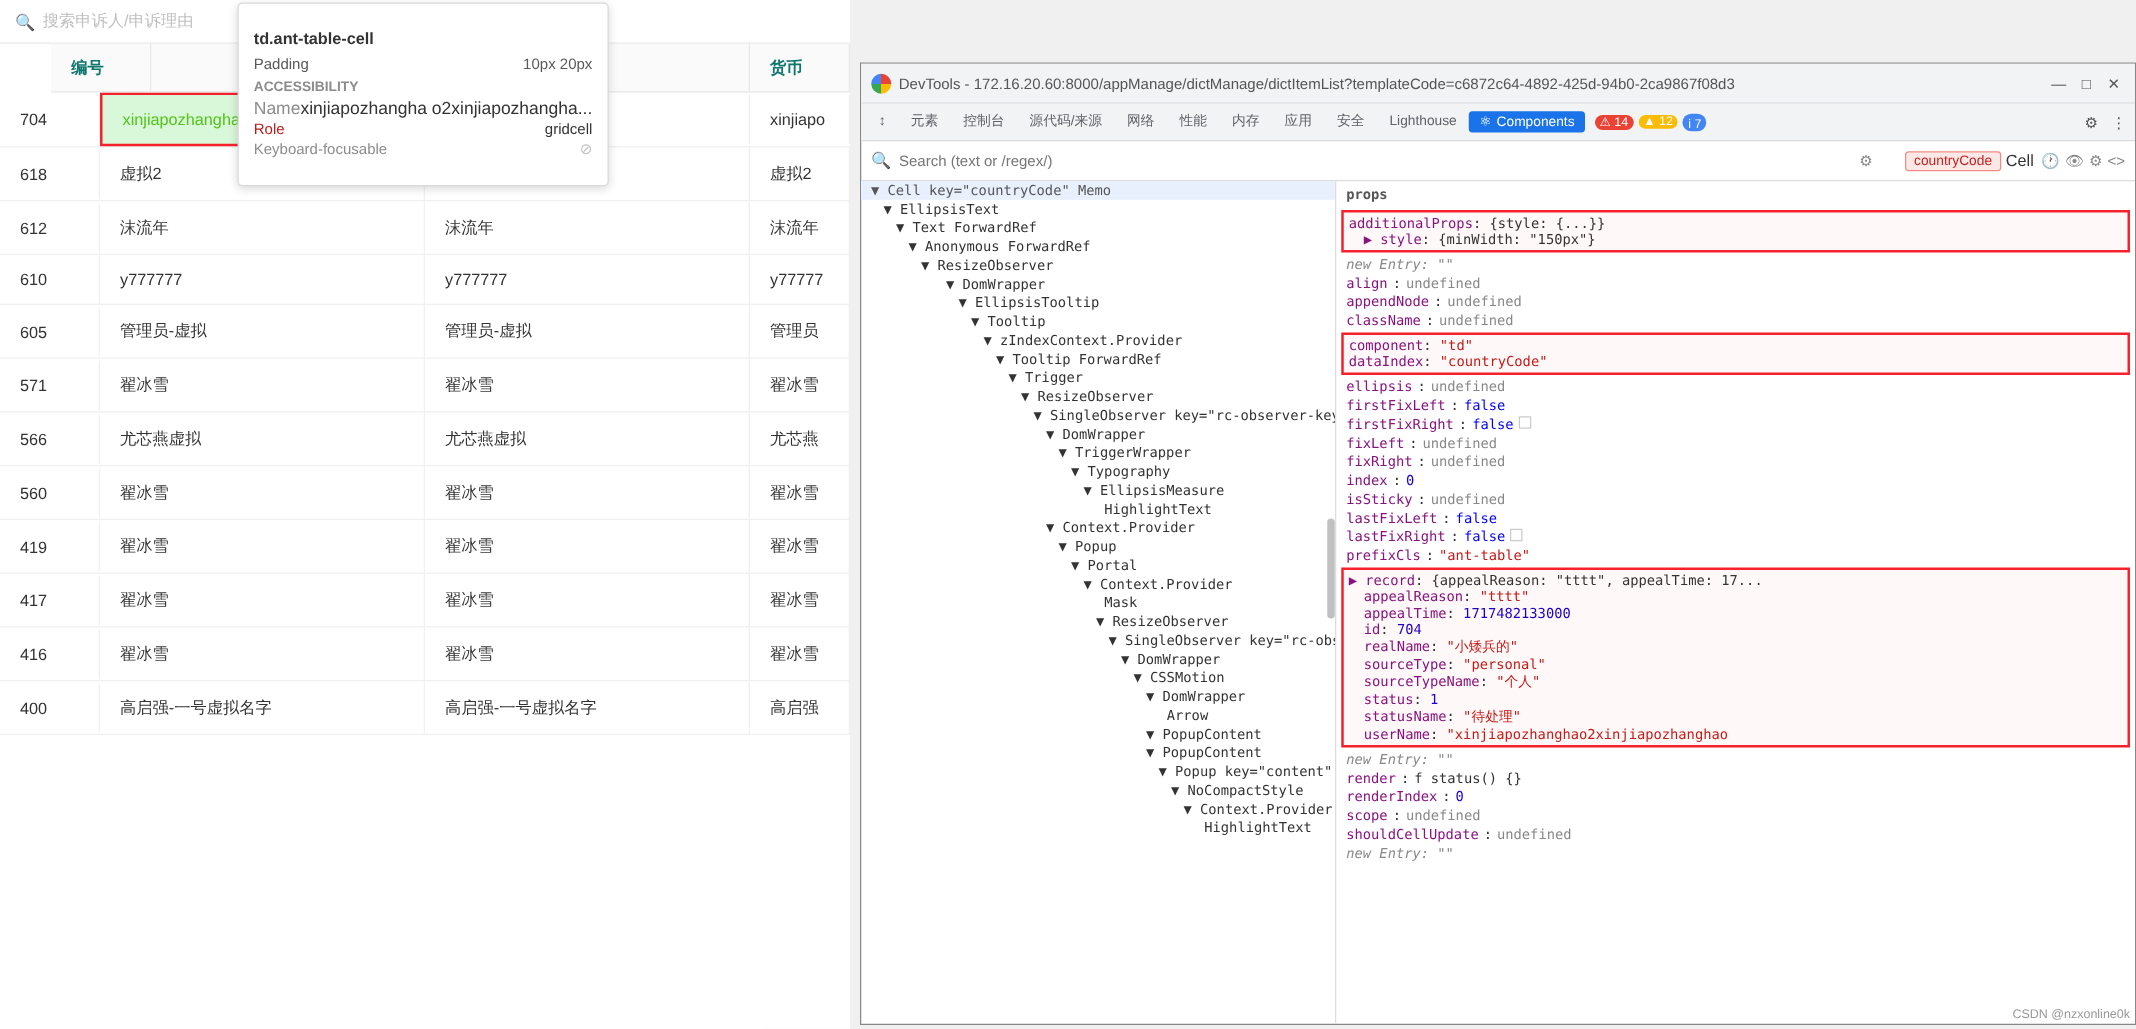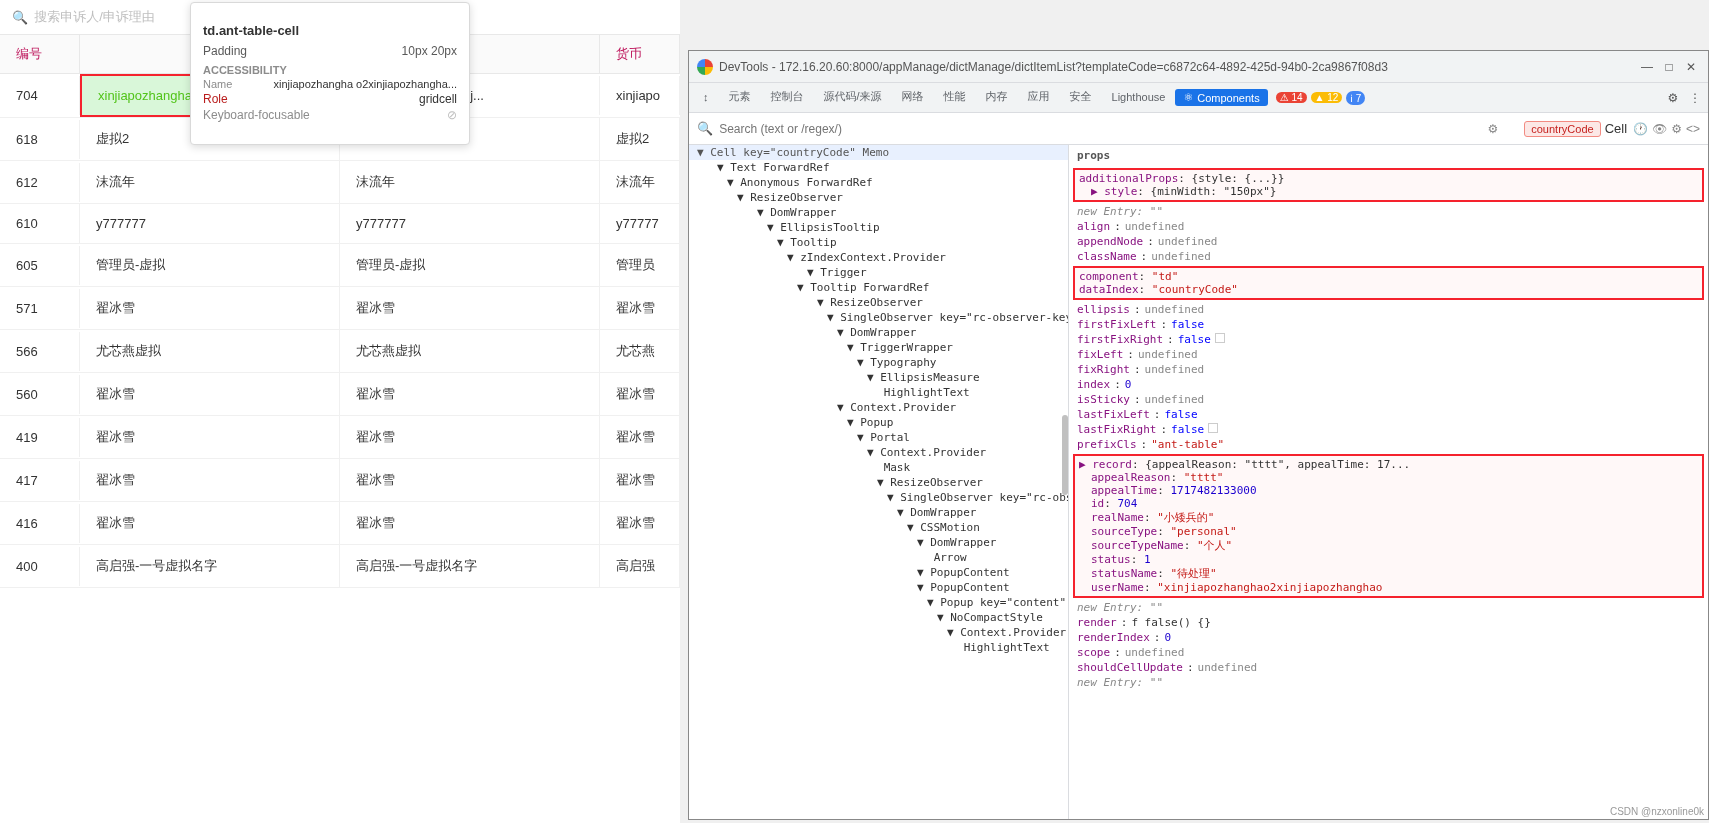--- a/index.html
+++ b/index.html
@@ -23,22 +23,23 @@
       gap: 6px;
       color: #bfbfbf;
       font-size: 13px;
     }
 
     .table-header {
       display: grid;
       grid-template-columns: 80px 1fr 1fr 80px;
       background: #fafafa;
       border-bottom: 1px solid #e8e8e8;
-      font-weight: 400;
-      color: #be185d;
+      font-weight: 700;
+      color: #0f766e;
+      margin-left: 41px;
     }
     .table-header > div {
       padding: 10px 16px;
       border-right: 1px solid #e8e8e8;
       font-size: 13px;
     }
 
     .table-body { overflow-y: auto; }
     .table-row {
       display: grid;
@@ -318,21 +319,21 @@
     </div>
 </div>
 
 <div class="tooltip-popup">
   <div style="font-weight:600;font-size:13px;color:#333;margin-bottom:6px;">td.ant-table-cell</div>
   <div style="display:flex;justify-content:space-between;font-size:12px;color:#595959;margin:2px 0;">
     <span>Padding</span>
     <span>10px 20px</span>
   </div>
   <div style="font-size:11px;font-weight:600;color:#8c8c8c;text-transform:uppercase;margin:6px 0 2px;">ACCESSIBILITY</div>
-  <div style="display:flex;justify-content:space-between;font-size:11px;margin:2px 0;">
+  <div style="display:flex;justify-content:center;font-size:14px;margin:2px 0;">
     <span style="color:#8c8c8c;">Name</span>
     <span style="color:#333;">xinjiapozhangha o2xinjiapozhangha...</span>
   </div>
   <div style="display:flex;justify-content:space-between;font-size:12px;margin:2px 0;">
     <span style="color:#b91c1c;">Role</span>
     <span style="color:#333;">gridcell</span>
   </div>
   <div style="display:flex;justify-content:space-between;font-size:12px;margin:2px 0;">
     <span style="color:#8c8c8c;">Keyboard-focusable</span>
     <span style="color:#bfbfbf;">⊘</span>
@@ -394,29 +395,30 @@
       <span style="color:#888;">&lt;&gt;</span>
     </span>
   </div>
 
   <div class="devtools-main">
 
     <div class="tree-pane" id="tree-nodes" style="position:relative;">
 
       <div style="position:absolute;right:0;top:40%;width:6px;height:80px;background:#c0c0c0;border-radius:3px;"></div>
     <div class="tree-node selected" style="color: rgb(85, 85, 85);"><span style="padding-left:0px;display:inline-block;">▼</span> <span style="font-size:11px;font-family:monospace;">Cell key="countryCode" Memo</span></div>
+        <div class="tree-node"><span style="padding-left:10px;display:inline-block;">▼</span> <span style="font-size:11px;font-family:monospace;">EllipsisText</span></div>
         <div class="tree-node"><span style="padding-left:20px;display:inline-block;">▼</span> <span style="font-size:11px;font-family:monospace;">Text ForwardRef</span></div>
         <div class="tree-node"><span style="padding-left:30px;display:inline-block;">▼</span> <span style="font-size:11px;font-family:monospace;">Anonymous ForwardRef</span></div>
         <div class="tree-node"><span style="padding-left:40px;display:inline-block;">▼</span> <span style="font-size:11px;font-family:monospace;">ResizeObserver</span></div>
         <div class="tree-node"><span style="padding-left:60px;display:inline-block;">▼</span> <span style="font-size:11px;font-family:monospace;">DomWrapper</span></div>
         <div class="tree-node"><span style="padding-left:70px;display:inline-block;">▼</span> <span style="font-size:11px;font-family:monospace;">EllipsisTooltip</span></div>
         <div class="tree-node"><span style="padding-left:80px;display:inline-block;">▼</span> <span style="font-size:11px;font-family:monospace;">Tooltip</span></div>
         <div class="tree-node"><span style="padding-left:90px;display:inline-block;">▼</span> <span style="font-size:11px;font-family:monospace;">zIndexContext.Provider</span></div>
+        <div class="tree-node"><span style="padding-left:100px;display:inline-block;">▼</span> <span style="font-size:11px;font-family:monospace;">Tooltip ForwardRef</span></div>
         <div class="tree-node"><span style="padding-left:110px;display:inline-block;">▼</span> <span style="font-size:11px;font-family:monospace;">Trigger</span></div>
-        <div class="tree-node"><span style="padding-left:100px;display:inline-block;">▼</span> <span style="font-size:11px;font-family:monospace;">Tooltip ForwardRef</span></div>
         <div class="tree-node"><span style="padding-left:120px;display:inline-block;">▼</span> <span style="font-size:11px;font-family:monospace;">ResizeObserver</span></div>
         <div class="tree-node"><span style="padding-left:130px;display:inline-block;">▼</span> <span style="font-size:11px;font-family:monospace;">SingleObserver key="rc-observer-key-..."</span></div>
         <div class="tree-node"><span style="padding-left:140px;display:inline-block;">▼</span> <span style="font-size:11px;font-family:monospace;">DomWrapper</span></div>
         <div class="tree-node"><span style="padding-left:150px;display:inline-block;">▼</span> <span style="font-size:11px;font-family:monospace;">TriggerWrapper</span></div>
         <div class="tree-node"><span style="padding-left:160px;display:inline-block;">▼</span> <span style="font-size:11px;font-family:monospace;">Typography</span></div>
         <div class="tree-node"><span style="padding-left:170px;display:inline-block;">▼</span> <span style="font-size:11px;font-family:monospace;">EllipsisMeasure</span></div>
         <div class="tree-node"><span style="padding-left:180px;display:inline-block;"> </span> <span style="font-size:11px;font-family:monospace;">HighlightText</span></div>
         <div class="tree-node"><span style="padding-left:140px;display:inline-block;">▼</span> <span style="font-size:11px;font-family:monospace;">Context.Provider</span></div>
         <div class="tree-node"><span style="padding-left:150px;display:inline-block;">▼</span> <span style="font-size:11px;font-family:monospace;">Popup</span></div>
         <div class="tree-node"><span style="padding-left:160px;display:inline-block;">▼</span> <span style="font-size:11px;font-family:monospace;">Portal</span></div>
@@ -561,21 +563,21 @@
     <span style="color:#881280;">userName</span><span>: </span><span style="color:#c41a16;">"xinjiapozhanghao2xinjiapozhanghao</span>
   </div>
 </div>
 
 <div class="prop-row">
           <span style="color:#888;font-style:italic;font-family:monospace;font-size:11px;">new Entry: ""</span>
         </div>
 <div class="prop-row">
           <span class="prop-key">render</span>
           <span class="prop-colon">:</span>
-          <span class="prop-val-obj">f false() {}</span>
+          <span class="prop-val-obj">f status() {}</span>
         </div>
 <div class="prop-row">
           <span class="prop-key">renderIndex</span>
           <span class="prop-colon">:</span>
           <span class="prop-val-num">0</span>
         </div>
 <div class="prop-row">
           <span class="prop-key">scope</span>
           <span class="prop-colon">:</span>
           <span class="prop-val-undef">undefined</span>

